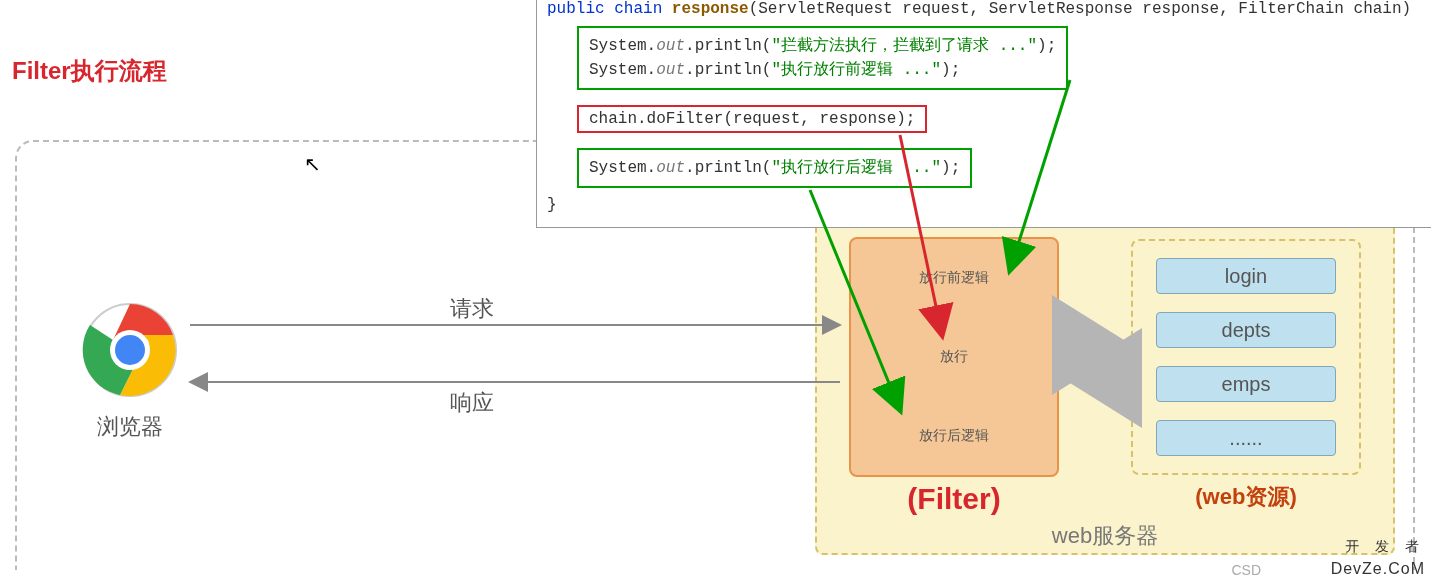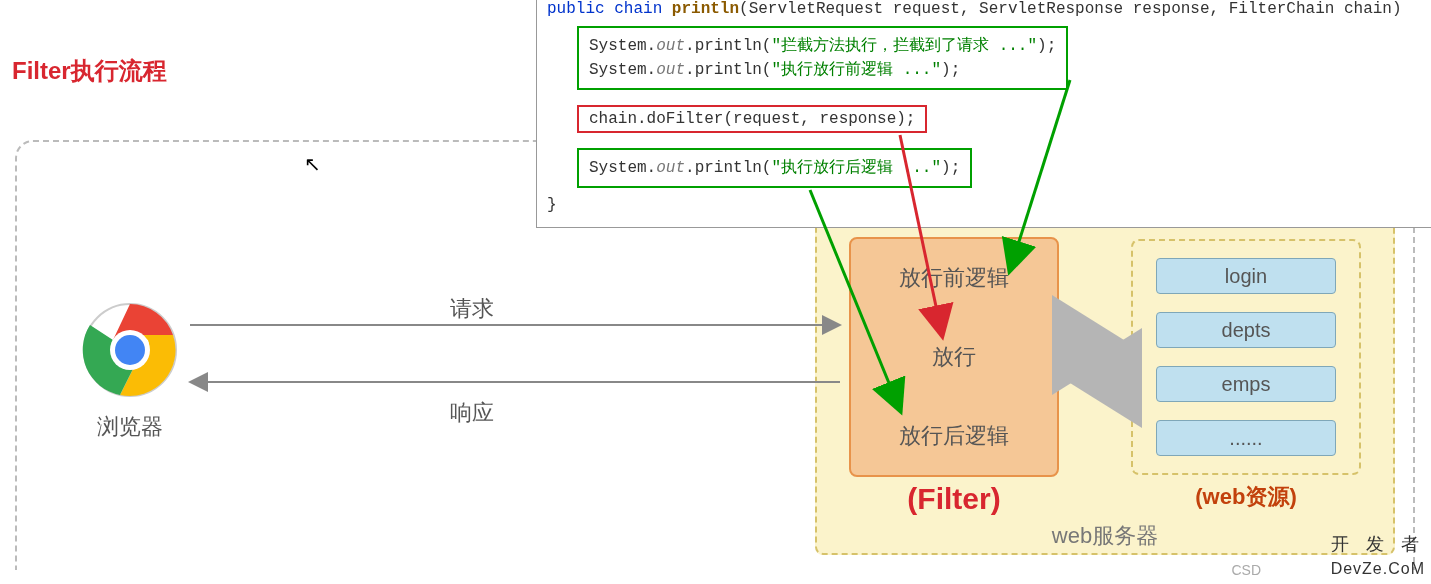--- a/index.html
+++ b/index.html
@@ -98,21 +98,21 @@
     top: 20px;
     width: 210px;
     height: 240px;
     background: #f5c796;
     border: 2px solid #e8934a;
     border-radius: 8px;
     display: flex;
     flex-direction: column;
     justify-content: space-around;
     align-items: center;
-    font-size: 22px;
+    font-size: 14px;
     color: #555;
   }
   .filter-label {
     position: absolute;
     left: 32px;
     top: 265px;
     width: 210px;
     text-align: center;
     font-size: 30px;
     color: #d8262f;
@@ -151,21 +151,21 @@
     width: 210px;
     text-align: center;
     font-size: 22px;
     color: #c2410c;
     font-weight: bold;
   }
   .watermark {
     position: absolute;
     right: 6px;
     bottom: 28px;
-    font-size: 18px;
+    font-size: 14px;
     color: #333;
     letter-spacing: 6px;
   }
   .watermark2 {
     position: absolute;
     right: 6px;
     bottom: 6px;
     font-size: 16px;
     color: #333;
     letter-spacing: 1px;
@@ -205,21 +205,21 @@
     <path d="M50 4 A46 46 0 0 1 93 35 L58 35 A20 20 0 0 0 33 40 Z" fill="#ea4335"></path>
     <path d="M93 35 A46 46 0 0 1 40 95 L55 65 A20 20 0 0 0 68 40 L58 35 Z" fill="#fbbc05"></path>
     <path d="M40 95 A46 46 0 0 1 10 25 L33 40 A20 20 0 0 0 45 68 L55 65 Z" fill="#34a853"></path>
     <circle cx="50" cy="50" r="20" fill="#fff"></circle>
     <circle cx="50" cy="50" r="15" fill="#4285f4"></circle>
   </svg>
   <div class="browser-label">浏览器</div>
 </div>
 
 <div class="req-resp-label" style="left:450px; top:294px;">请求</div>
-<div class="req-resp-label" style="left:450px; top:388px;margin-top:10px;">响应</div>
+<div class="req-resp-label" style="left:450px; top:388px;">响应</div>
 
 <div class="web-server">
   <div class="filter-box">
     <div>放行前逻辑</div>
     <div>放行</div>
     <div>放行后逻辑</div>
   </div>
   <div class="filter-label">(Filter)</div>
 
   <div class="res-group">
@@ -227,21 +227,21 @@
     <div class="res-item">depts</div>
     <div class="res-item">emps</div>
     <div class="res-item">......</div>
   </div>
   <div class="res-label">(web资源)</div>
 
   <div class="web-server-label">web服务器</div>
 </div>
 
 <div class="code-box">
-  <div class="code-line"><span class="kw-blue">public</span> <span class="kw-blue">chain</span> <span class="fn-brown">println</span><span>(ServletRequest request, ServletResponse response, FilterChain chain)</span></div>
+  <div class="code-line"><span class="kw-blue">public</span> <span class="kw-blue">chain</span> <span class="fn-brown">response</span><span>(ServletRequest request, ServletResponse response, FilterChain chain)</span></div>
   <div class="green-box">
     <div class="code-line"><span>System.</span><span class="static-grey">out</span><span>.println(</span><span class="str-green">"拦截方法执行，拦截到了请求 ..."</span><span>);</span></div>
     <div class="code-line"><span>System.</span><span class="static-grey">out</span><span>.println(</span><span class="str-green">"执行放行前逻辑 ..."</span><span>);</span></div>
   </div><br>
   <div class="red-box">
     <div class="code-line">chain.doFilter(request, response);</div>
   </div><br>
   <div class="green-box">
     <div class="code-line"><span>System.</span><span class="static-grey">out</span><span>.println(</span><span class="str-green">"执行放行后逻辑 ..."</span><span>);</span></div>
   </div>

